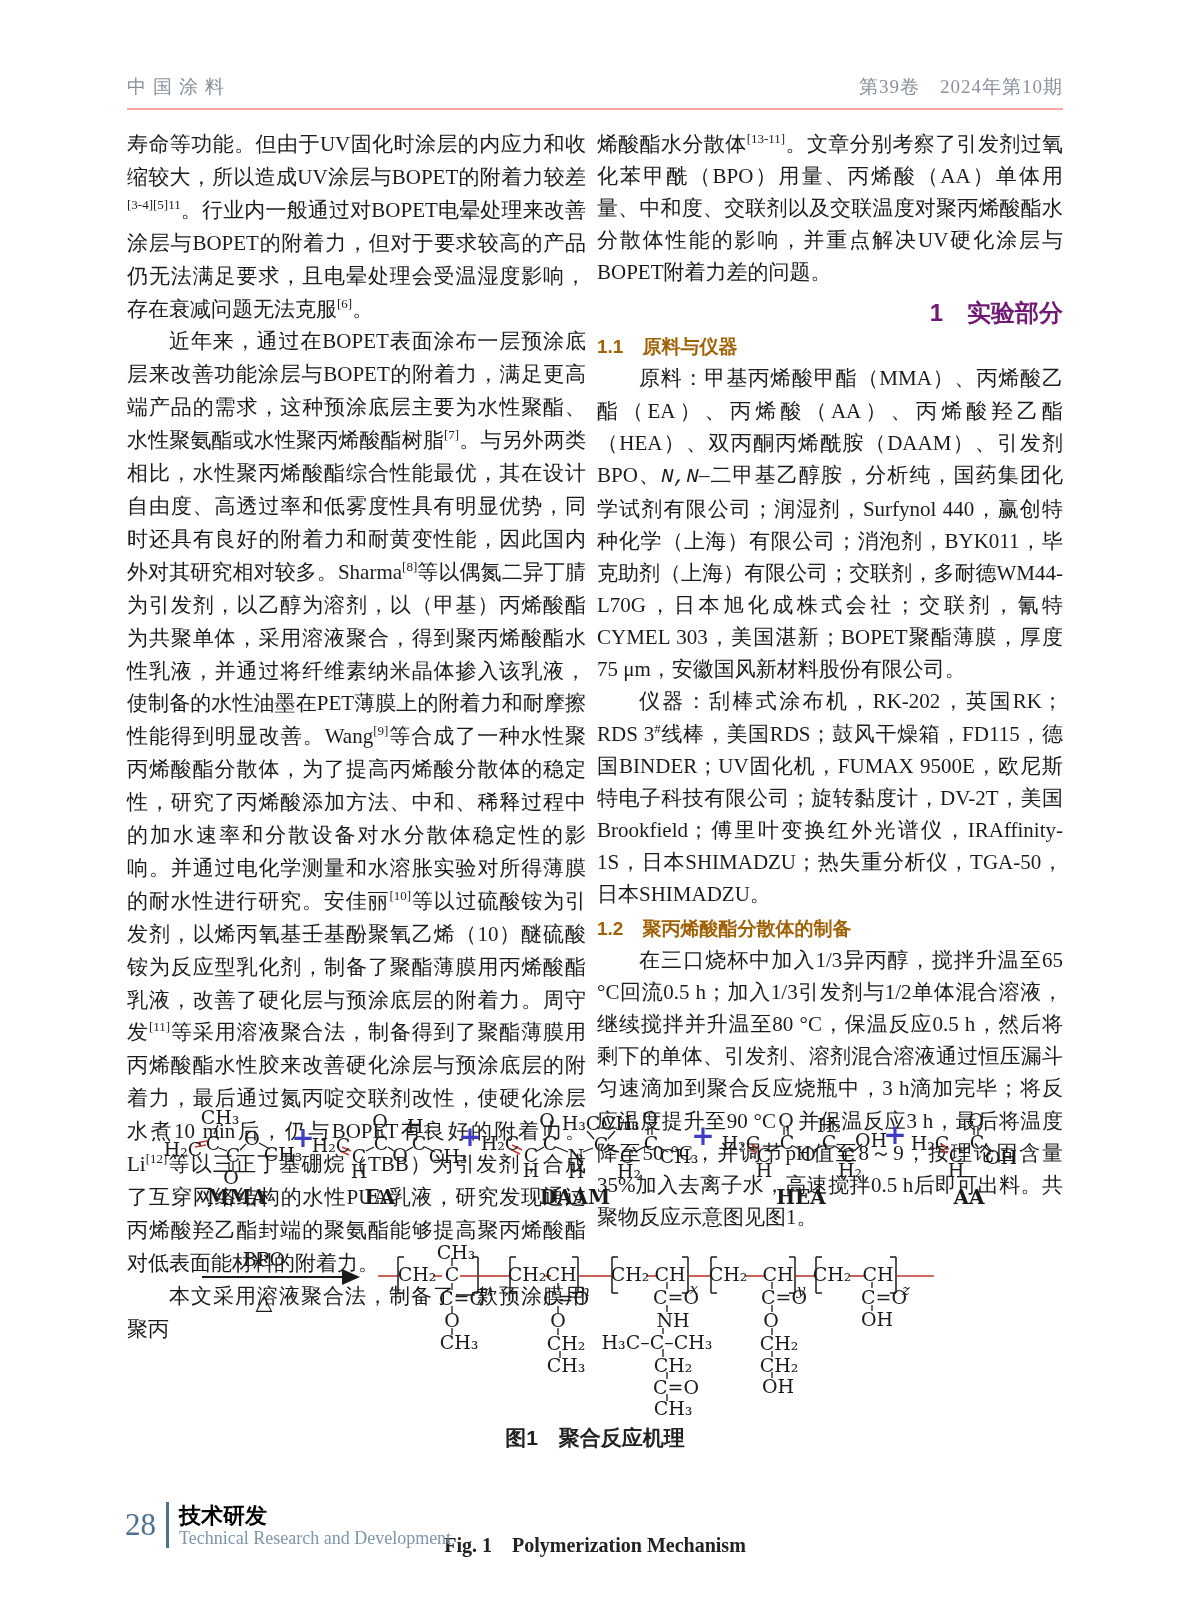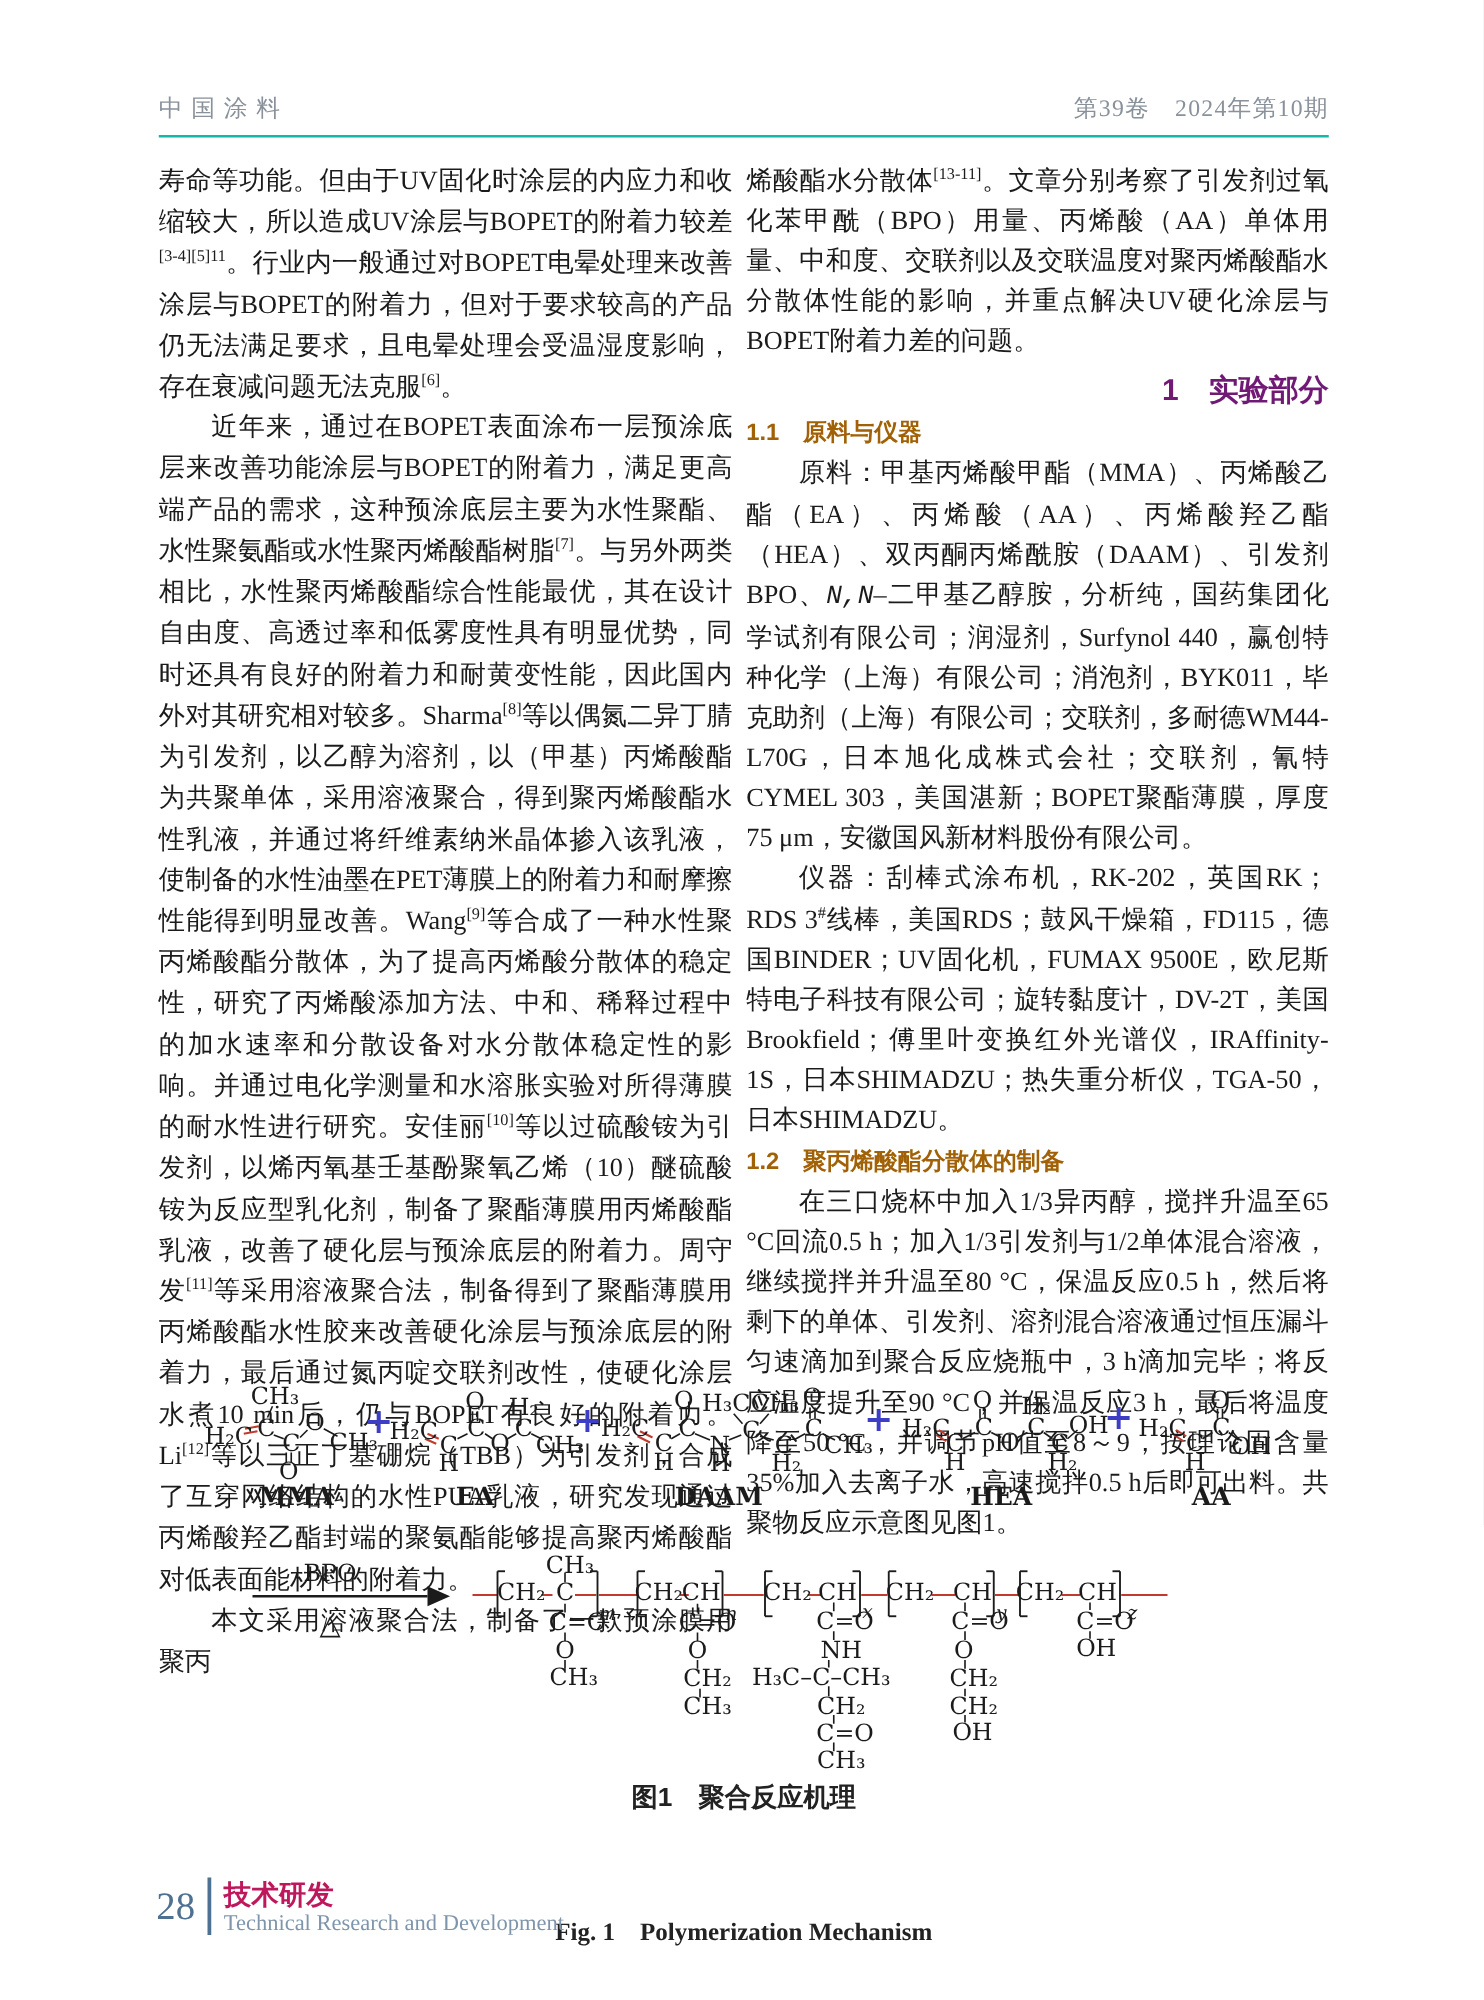--- a/index.html
+++ b/index.html
@@ -2,21 +2,21 @@
 <html><head>
 <meta charset="utf-8">
 <style>
   html,body{margin:0;padding:0;background:#e8e8e8;}
   .page{position:relative;width:1187px;height:1600px;background:#ffffff;margin:0 auto;
         font-family:"Liberation Serif","DejaVu Serif",serif;color:#1b1b1b;overflow:hidden;}
 
   
   .header{position:absolute;left:127px;top:74px;width:936px;display:flex;
           justify-content:space-between;align-items:flex-end;
-          font-size:19px;color:#89919b;padding-bottom:8px;border-bottom:2px solid #14b8a6;}
+          font-size:19px;color:#89919b;padding-bottom:8px;border-bottom:2px solid #fca5a5;}
   .journal{letter-spacing:7px;}
   .issue{letter-spacing:1px;}
 
   
   .col{position:absolute;top:128px;font-size:21px;text-align:justify;color:#1b1b1b;}
   .col-left{left:127px;width:459px;line-height:32.9px;}
   .col-right{left:597px;width:466px;line-height:32.1px;}
   .para{margin:0;}
   .ind{text-indent:2em;}
   sup{font-size:13px;line-height:0;vertical-align:super;}
@@ -33,21 +33,21 @@
           font-size:21px;color:#222;}
   .cap-en{position:absolute;left:127px;top:1532px;width:936px;text-align:center;
           font-weight:bold;font-size:20px;color:#222;}
 
   
   .footer{position:absolute;left:125px;top:1502px;display:flex;align-items:center;}
   .pageno{font-size:31px;color:#4e7192;margin-right:10px;line-height:46px;}
   .vbar{display:inline-block;width:3px;height:46px;background:#4e7192;margin-right:10px;}
   .fcol{display:flex;flex-direction:column;justify-content:center;}
   .fzh{font-family:"Liberation Sans","DejaVu Sans",sans-serif;font-weight:bold;
-       font-size:22px;color:#be185d;line-height:26px;}
+       font-size:22px;color:#000000;line-height:26px;}
   .fen{font-size:18px;color:#7e95ab;line-height:18px;}
 </style>
 </head>
 <body>
 
 <div class="page">
 
   <div class="header">
     <span class="journal">中国涂料</span>
     <span class="issue">第39卷　2024年第10期</span>

